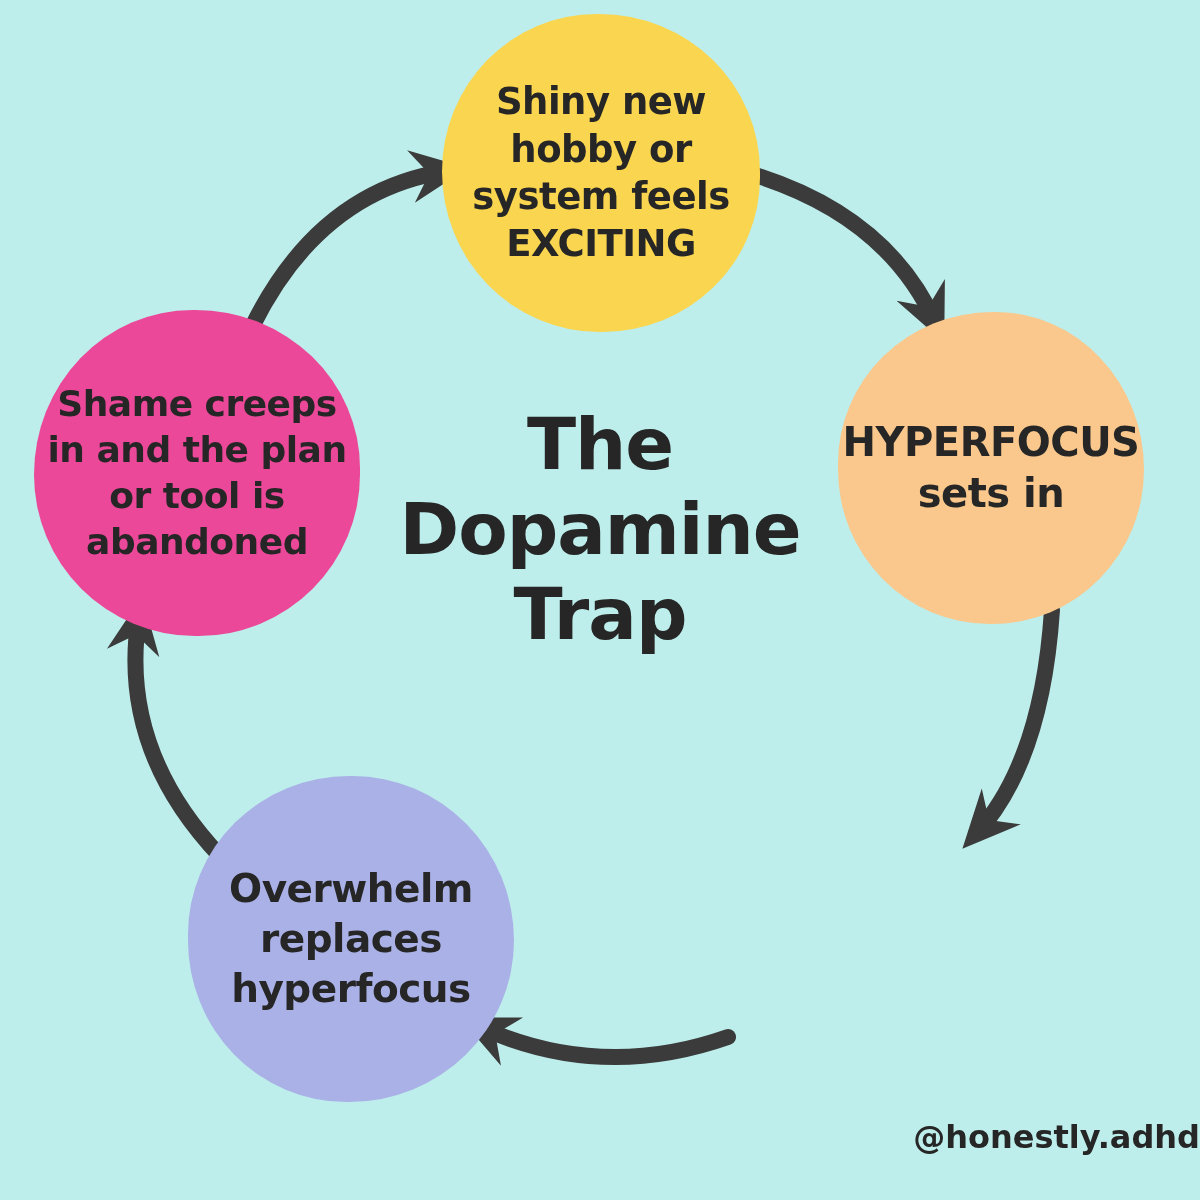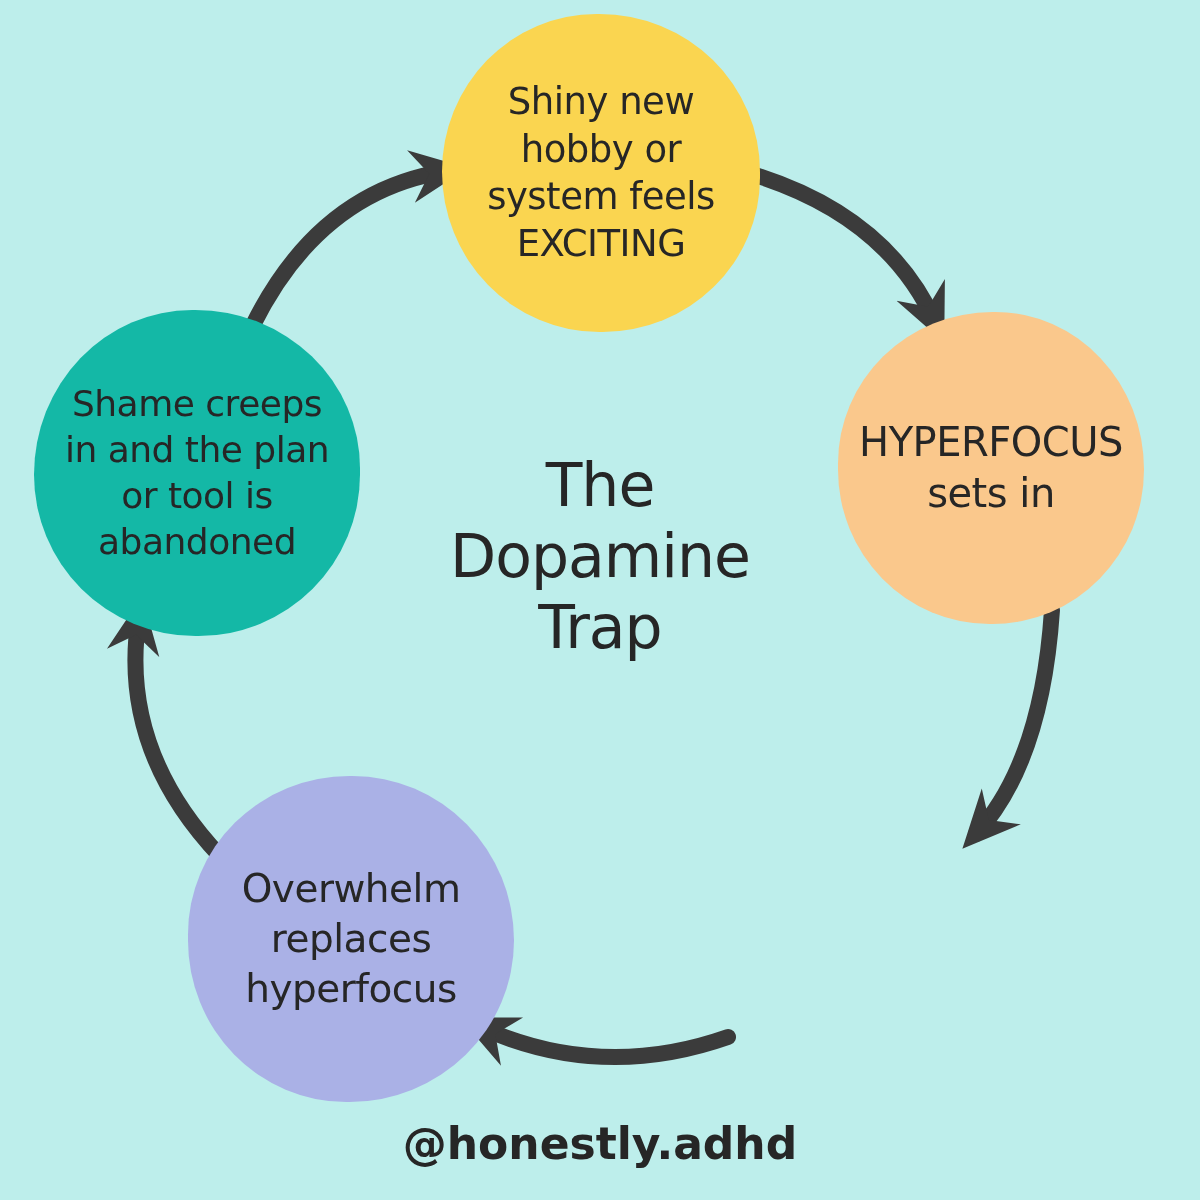--- a/index.html
+++ b/index.html
@@ -18,21 +18,21 @@
   .node {
     position: absolute;
     display: flex;
     align-items: center;
     justify-content: center;
     text-align: center;
     border-radius: 50%;
   }
   .node-label {
     white-space: pre-line;
-    font-weight: 400;
+    font-weight: 700;
     color: #262626;
     line-height: 1.28;
     letter-spacing: -0.5px;
     width: 108%;
   }
   
   .node-exciting {
     left: 442px; top: 14px; width: 318px; height: 318px;
     background: #FAD550;
     border-radius: 49% 51% 50% 50% / 50% 50% 49% 51%;
@@ -52,46 +52,45 @@
   .node-novelty .node-label { font-size: 37px; }
   .node-overwhelm {
     left: 188px; top: 776px; width: 326px; height: 326px;
     background: #AAB1E6;
     border-radius: 50% 50% 51% 49% / 49% 51% 50% 50%;
     justify-content: center;
   }
   .node-overwhelm .node-label { font-size: 39px; }
   .node-shame {
     left: 34px; top: 310px; width: 326px; height: 326px;
-    background: #14b8a6;
+    background: #ec4899;
     border-radius: 49% 51% 50% 50% / 51% 49% 50% 50%;
     justify-content: flex-end;
   }
   .node-shame .node-label { font-size: 36px; }
 
   .center-title {
     position: absolute;
     left: 0; right: 0;
     top: 402px;
     text-align: center;
-    font-size: 60px;
-    font-weight: 400;
+    font-size: 72px;
+    font-weight: 700;
     color: #262626;
     line-height: 1.18;
     white-space: pre-line;
     letter-spacing: -1px;
     pointer-events: none;
-    margin-top: 48px;
   }
   .credit {
     position: absolute;
     left: 0; right: 0;
     top: 1118px;
-    text-align: center;
-    font-size: 44px;
+    text-align: right;
+    font-size: 32px;
     font-weight: 700;
     color: #262626;
     letter-spacing: 0px;
   }
   svg.arrows {
     position: absolute;
     left: 0; top: 0;
     width: 1200px;
     height: 1200px;
     pointer-events: none;

